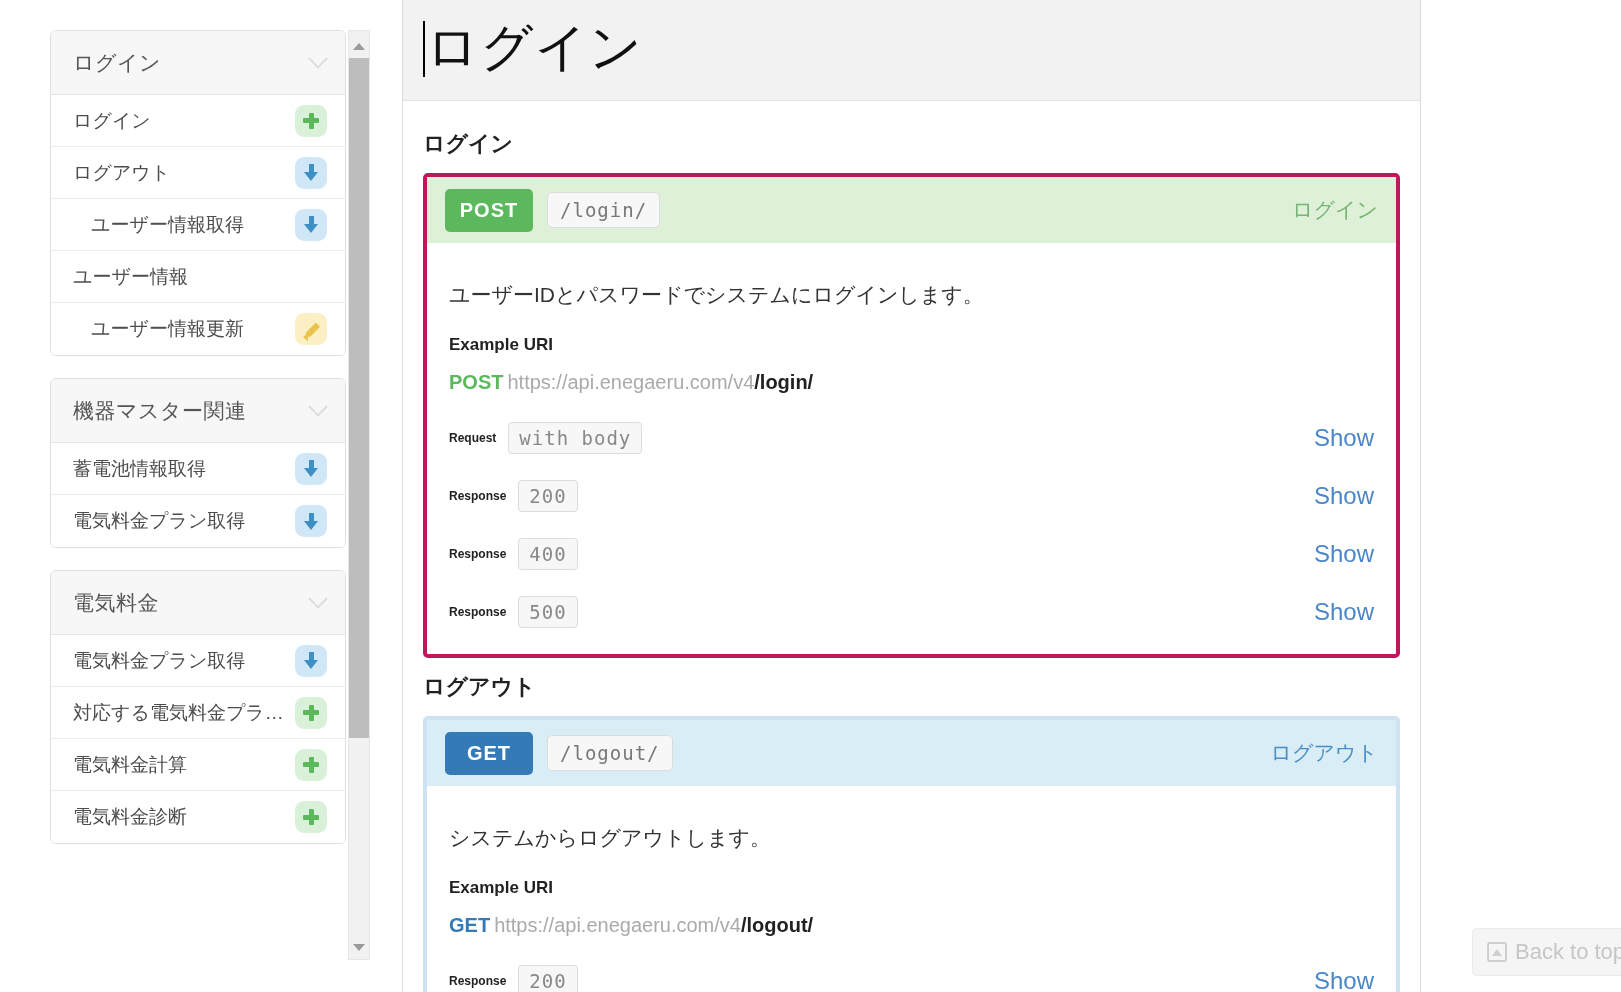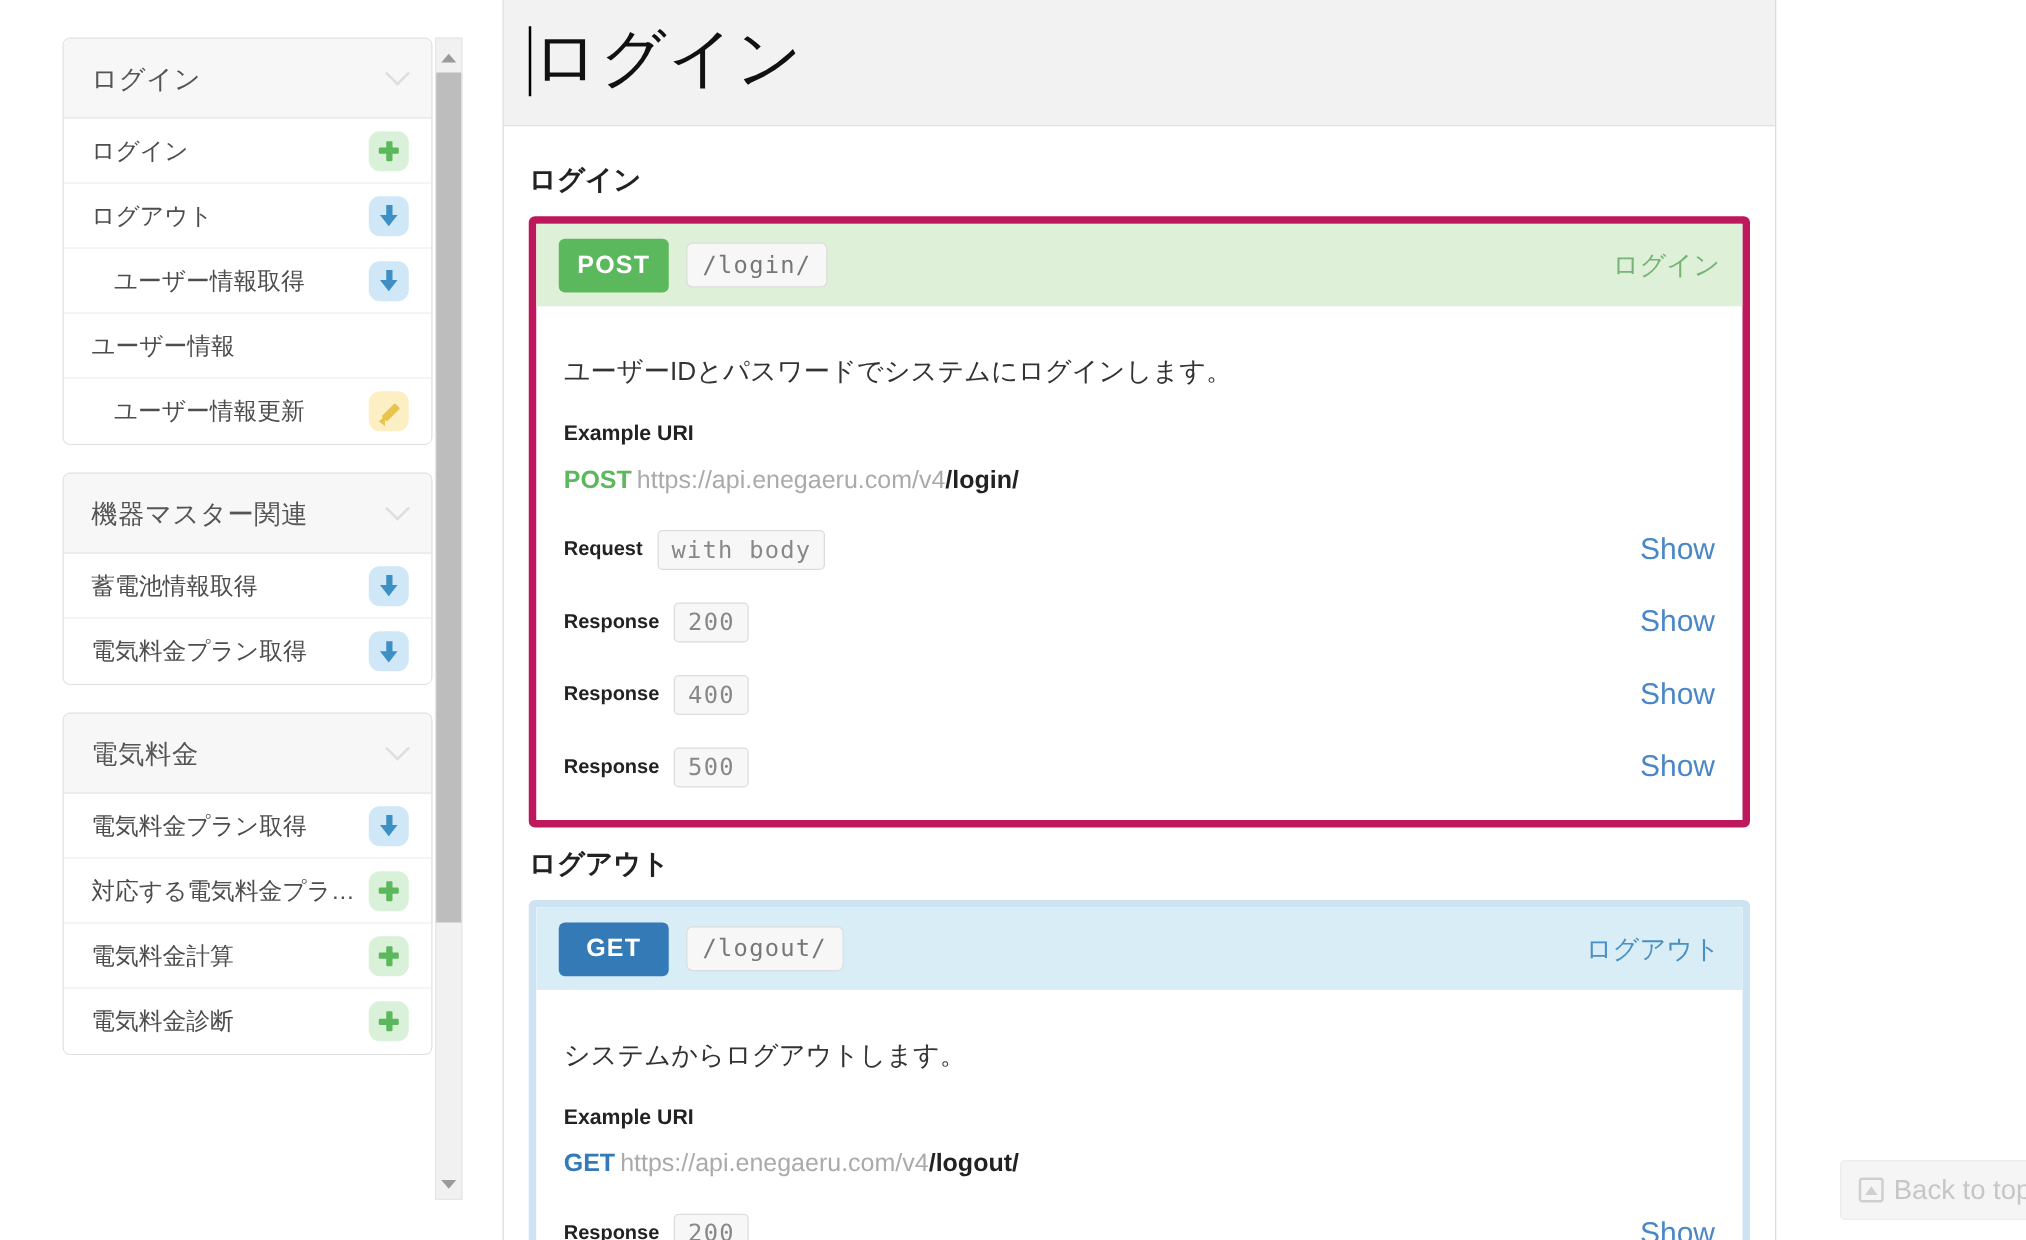--- a/index.html
+++ b/index.html
@@ -177,21 +177,21 @@
   .main-body { padding: 18px 20px 0 20px; }
 
   .section-heading {
     font-size: 22px;
     font-weight: bold;
     color: #222;
     margin: 10px 0 14px 0;
   }
 
   .endpoint {
-    border: 6px solid #be185d;
+    border: 4px solid #be185d;
     border-radius: 5px;
     margin-bottom: 14px;
     overflow: hidden;
     background: #fff;
   }
   .endpoint.blue { border-color: #cde3f2; }
 
   .ep-head {
     display: flex; align-items: center;
     height: 66px;
@@ -256,21 +256,21 @@
   .ep-uri-line .v.post { color: #5cb85c; }
   .ep-uri-line .v.get  { color: #337ab7; }
   .ep-uri-line .path { color: #222; font-weight: bold; }
 
   .kv-row {
     display: flex; align-items: center;
     margin-bottom: 26px;
   }
   .kv-row:last-child { margin-bottom: 0; }
   .kv-label {
-    font-size: 16px; font-weight: bold; color: #222;
+    font-size: 12px; font-weight: bold; color: #222;
     margin-right: 12px;
   }
   .kv-chip {
     padding: 4px 10px;
     background: #f7f7f7;
     border: 1px solid #dcdcdc;
     border-radius: 4px;
     font-family: "DejaVu Sans Mono", "Liberation Mono", monospace;
     font-size: 19px;
     color: #888;

